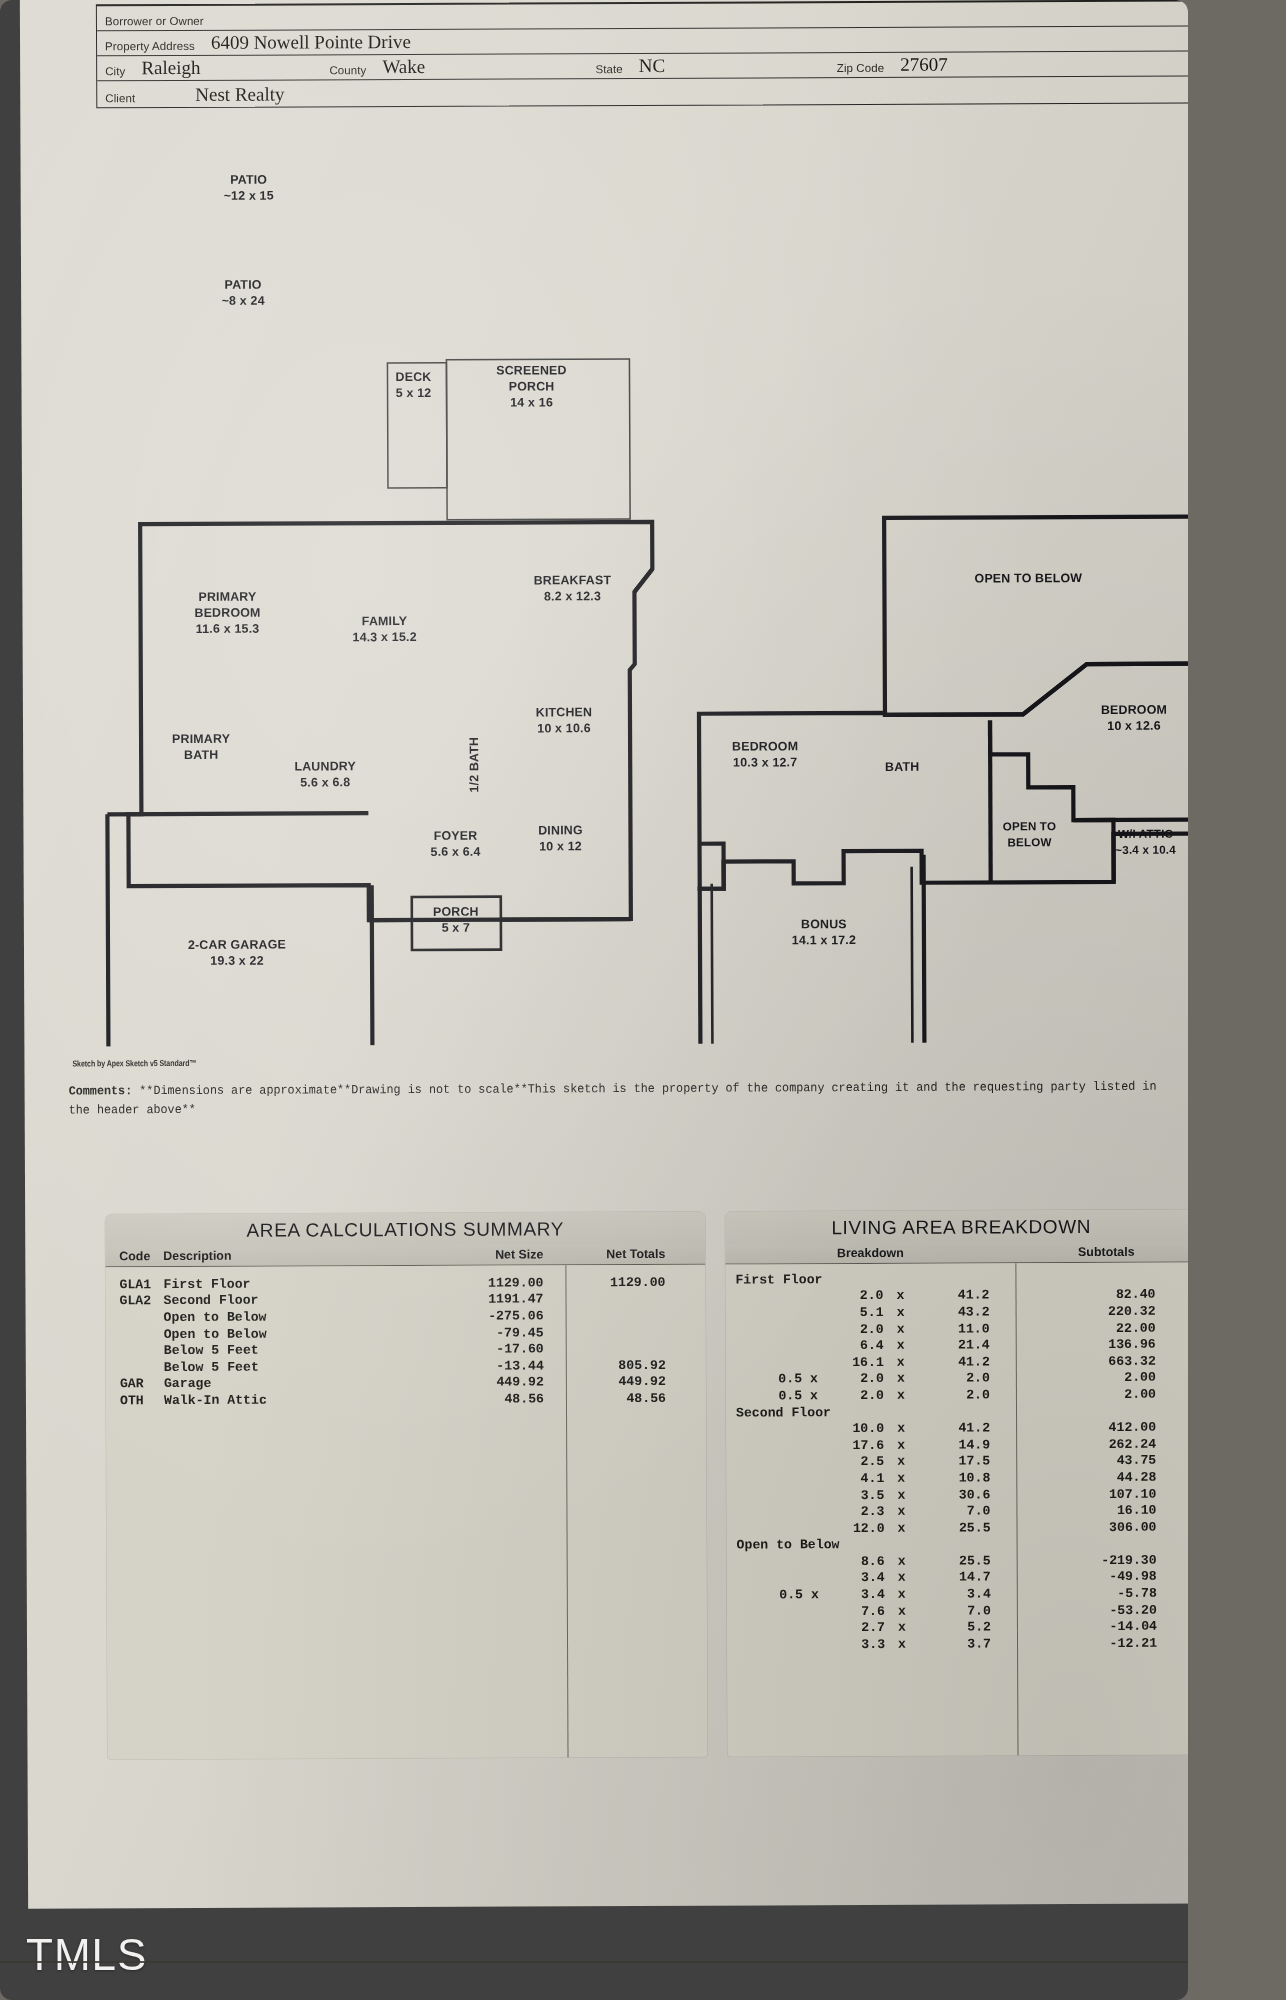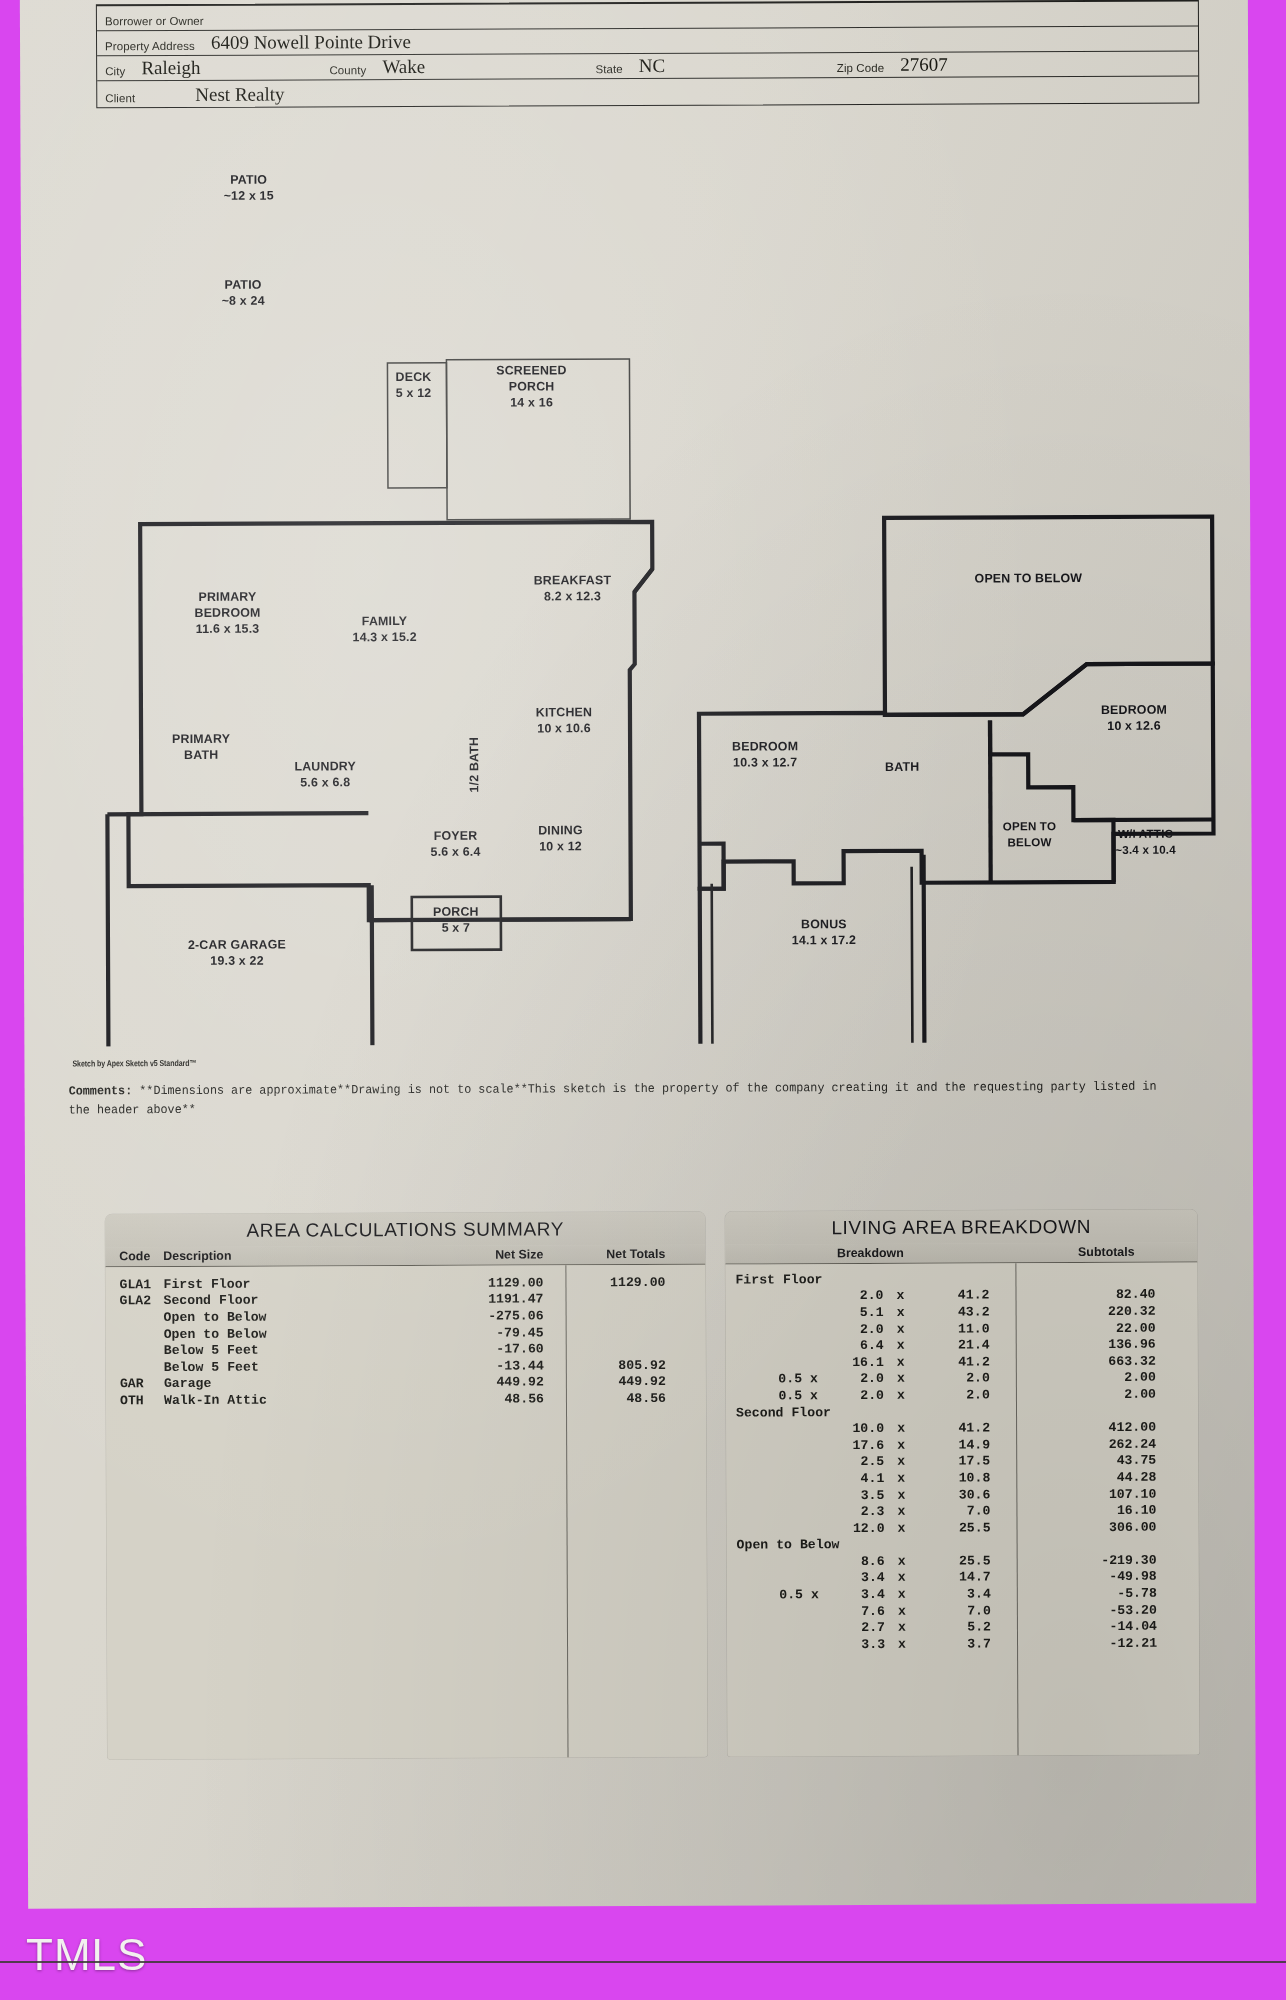--- a/index.html
+++ b/index.html
@@ -5,24 +5,25 @@
   * { box-sizing: border-box; }
   html, body {
     margin: 0; padding: 0;
     background: #6d6a64;
   }
   body {
     font-family: "Liberation Sans", sans-serif;
   }
   #page {
     position: relative;
-    width: 1286px;
+    width: 1188px;
     height: 2000px;
     overflow: hidden;
-    background: #d946ef;
+    background: #404040;
+    border-radius: 12px;
   }
   
   #sheet {
     position: absolute;
     left: 24px; top: -6px;
     width: 1228px; height: 1912px;
     background:
       linear-gradient(112deg, rgba(255,255,255,0.10) 0%, rgba(255,255,255,0.02) 38%, rgba(0,0,0,0.05) 74%, rgba(0,0,0,0.10) 100%),
       #d9d6cd;
     transform: rotate(-0.25deg);

